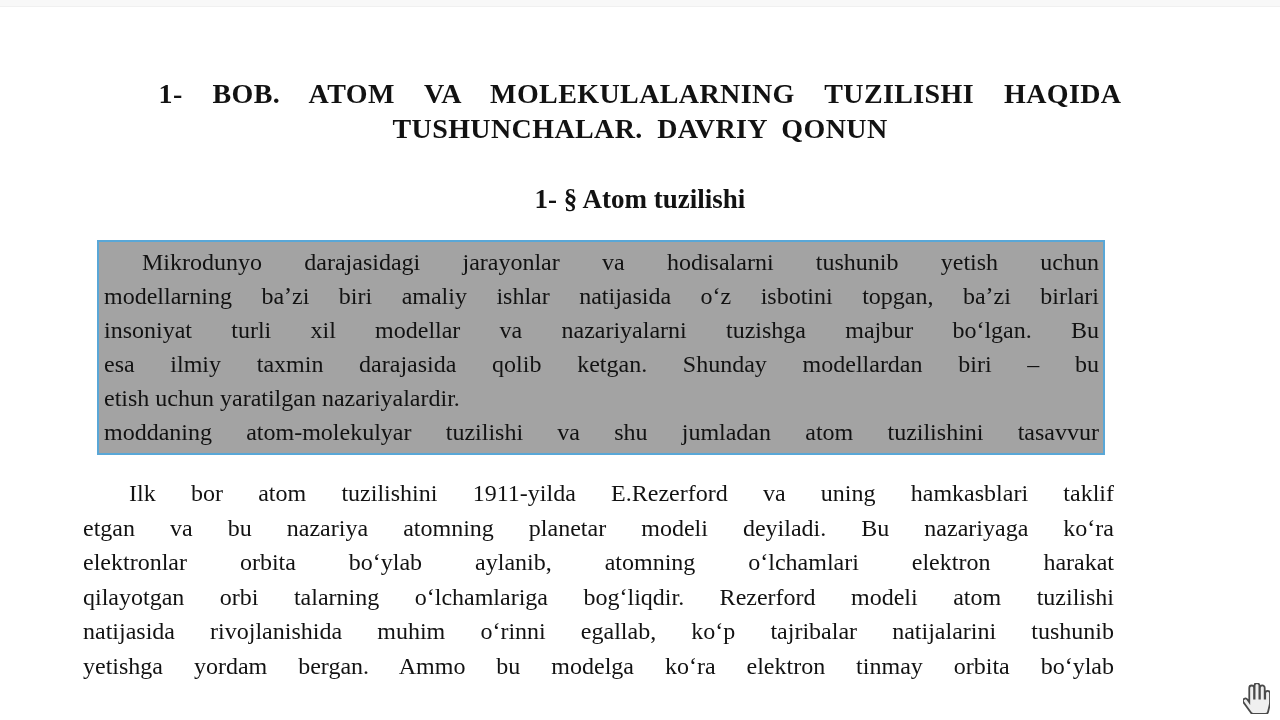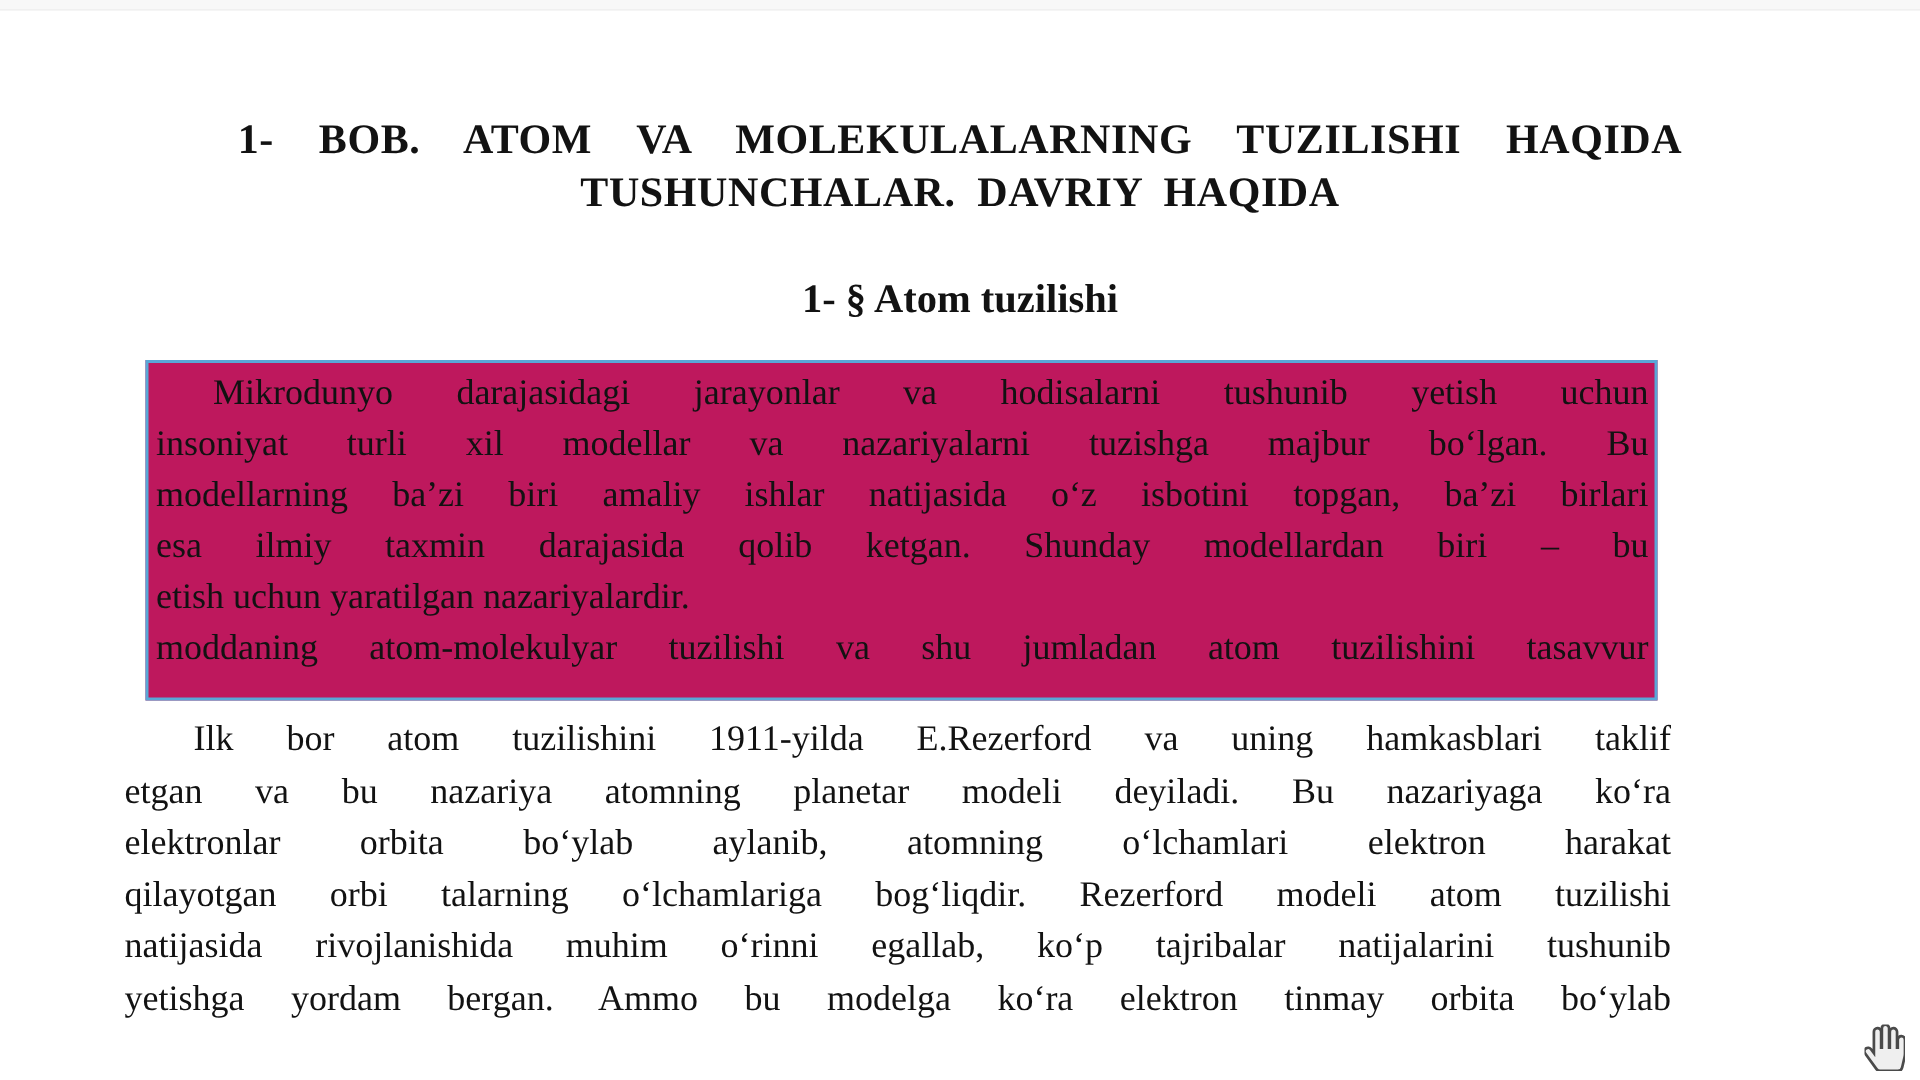--- a/index.html
+++ b/index.html
@@ -28,22 +28,22 @@
     text-align:center; font-size:28px; font-weight:bold;
     letter-spacing:0.4px; word-spacing:7px;
   }
   .subtitle {
     position:absolute; top:164px; left:0; width:1280px;
     text-align:center; font-size:27px; font-weight:bold;margin-top:20px;
   }
   .infobox {
     position:absolute; left:97px; top:240px; width:995px;
     border:2px solid #59a7d7;
-    padding:3px 4px 16px 5px;
-    background:#be185d;
+    padding:3px 4px 4px 5px;
+    background:#a3a3a3;
   }
   .jline {
     font-size:24px; line-height:34px;
     text-align:justify; text-align-last:justify;
   }
   .jline.last { text-align-last:left; }
   .indent-box { text-indent:38px; }
   .para {
     position:absolute; left:83px; top:476px; width:1031px;
   }
@@ -58,28 +58,28 @@
 <body>
 
 <div class="viewer">
 
   <div class="topstrip"></div>
 
   <div class="title1wrap">
     <div class="title1">1- BOB. ATOM VA MOLEKULALARNING TUZILISHI HAQIDA</div>
   </div>
 
-  <div class="title2">TUSHUNCHALAR.  DAVRIY HAQIDA</div>
+  <div class="title2">TUSHUNCHALAR.  DAVRIY QONUN</div>
 
   <div class="subtitle">1- § Atom tuzilishi</div>
 
   <div class="infobox">
     <div class="jline indent-box">Mikrodunyo darajasidagi jarayonlar va hodisalarni tushunib yetish uchun</div>
+    <div class="jline">modellarning baʼzi biri amaliy ishlar natijasida oʻz isbotini topgan, baʼzi birlari</div>
     <div class="jline">insoniyat turli xil modellar va nazariyalarni tuzishga majbur boʻlgan. Bu</div>
-    <div class="jline">modellarning baʼzi biri amaliy ishlar natijasida oʻz isbotini topgan, baʼzi birlari</div>
     <div class="jline">esa ilmiy taxmin darajasida qolib ketgan. Shunday modellardan biri – bu</div>
     <div class="jline last">etish uchun yaratilgan nazariyalardir.</div>
     <div class="jline">moddaning atom-molekulyar tuzilishi va shu jumladan atom tuzilishini tasavvur</div>
   </div>
 
   <div class="para">
     <div class="jline indent-para">Ilk bor atom tuzilishini 1911-yilda E.Rezerford va uning hamkasblari taklif</div>
     <div class="jline">etgan va bu nazariya atomning planetar modeli deyiladi. Bu nazariyaga koʻra</div>
     <div class="jline">elektronlar orbita boʻylab aylanib, atomning oʻlchamlari elektron harakat</div>
     <div class="jline">qilayotgan orbi talarning oʻlchamlariga bogʻliqdir. Rezerford modeli atom tuzilishi</div>

